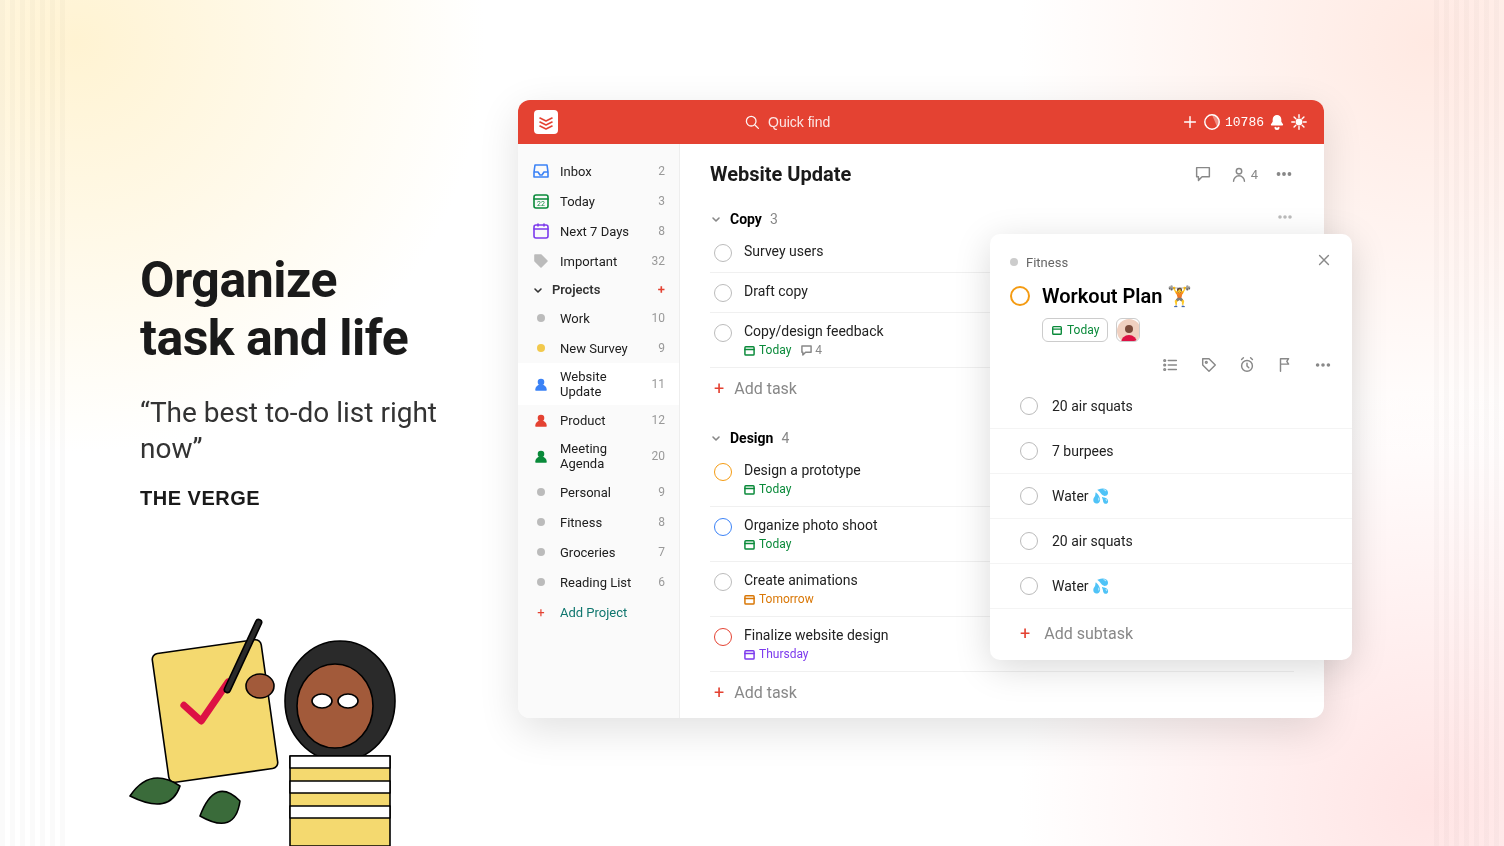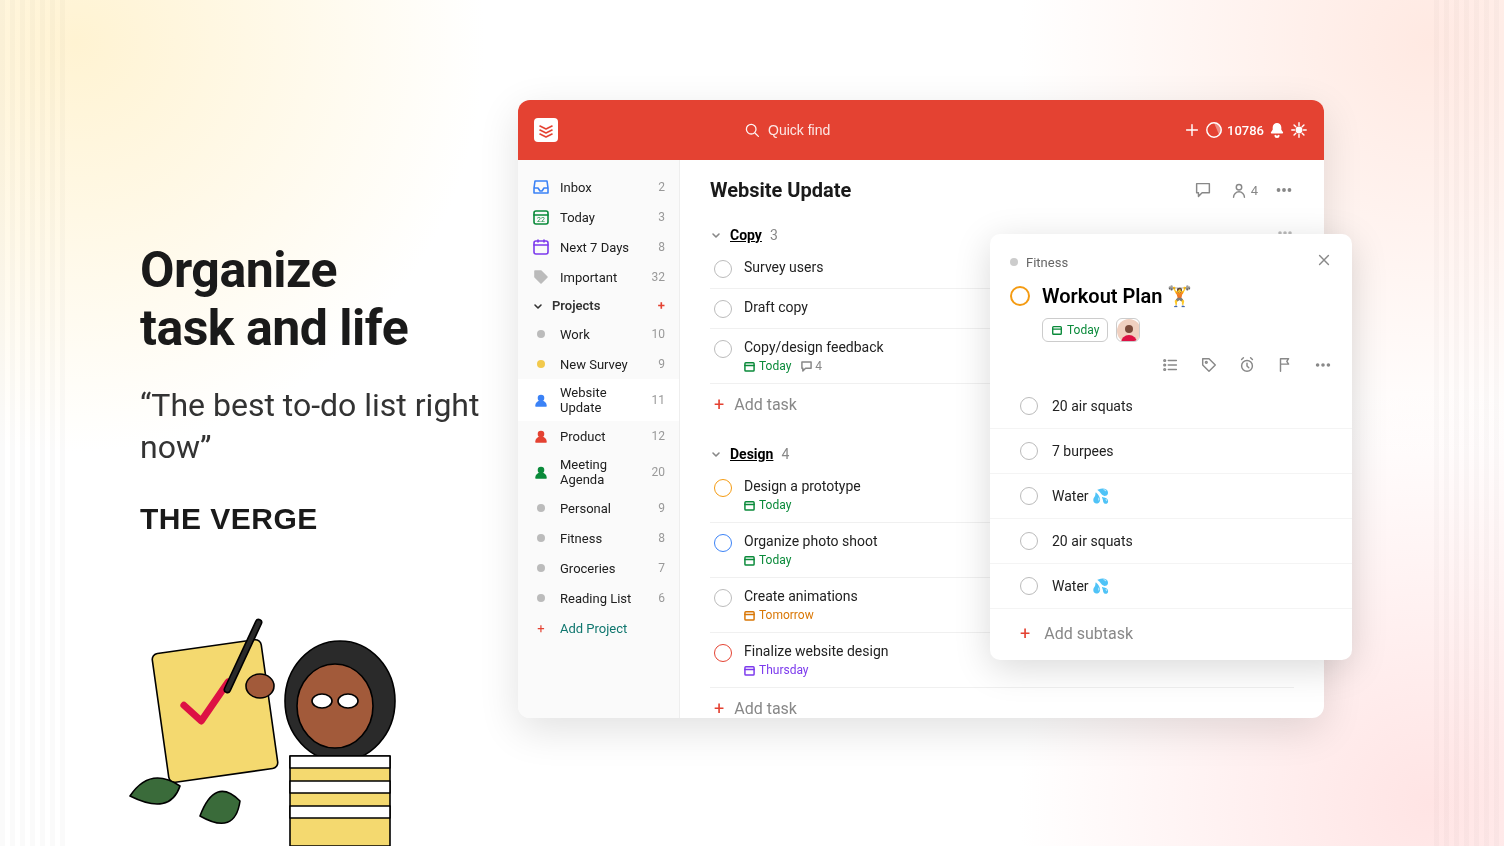--- a/index.html
+++ b/index.html
@@ -5,36 +5,36 @@
 * { box-sizing: border-box; margin: 0; padding: 0; }
 body { font-family: -apple-system, BlinkMacSystemFont, "Segoe UI", Roboto, sans-serif; width: 1504px; height: 846px; overflow: hidden; background: #fff; position: relative; }
 .bg-wash { position: absolute; inset: 0; background:
   radial-gradient(circle at 5% 5%, #fff3d2 0%, transparent 25%),
   radial-gradient(circle at 95% 5%, #ffe9e2 0%, transparent 25%),
   radial-gradient(circle at 95% 95%, #ffe4e4 0%, transparent 25%),
   #ffffff; }
 .stripes { position:absolute; left:0; top:0; bottom:0; width:70px; background:repeating-linear-gradient(90deg,#000 0 5px,#fff 5px 10px); opacity:.02;}
 .stripes.r { left:auto; right:0; }
 
-.hero { position: absolute; left: 140px; top: 242px; width: 360px; color: #1a1a1a; }
+.hero { position: absolute; left: 140px; top: 252px; width: 360px; color: #1a1a1a; }
 .hero h1 { font-size: 50px; font-weight: 700; line-height: 1.15; letter-spacing: -0.5px; }
-.quote { margin-top: 28px; font-size: 32px; font-weight: 400; line-height: 1.3; color: #333; }
-.source { margin-top: 34px; font-size: 30px; font-weight: 900; letter-spacing: 0.5px; font-family: Arial Black, sans-serif; }
+.quote { margin-top: 28px; font-size: 28px; font-weight: 400; line-height: 1.3; color: #333; }
+.source { margin-top: 19px; font-size: 20px; font-weight: 900; letter-spacing: 0.5px; font-family: Arial Black, sans-serif; }
 
 .illus { position: absolute; left: 90px; bottom: 0; width: 380px; height: 260px; }
 
 .app { position: absolute; left: 518px; top: 100px; width: 806px; height: 618px; border-radius: 12px; overflow: hidden; box-shadow: 0 12px 40px rgba(0,0,0,0.12); background: #fff; display: flex; flex-direction: column; }
-.topbar { height: 60px; background: #e44232; display: flex; align-items: center; color: #fff; padding: 0 16px; gap: 16px; }
+.topbar { height: 44px; background: #e44232; display: flex; align-items: center; color: #fff; padding: 0 16px; gap: 16px; }
 .logo { width: 24px; height: 24px; background: #fff; border-radius: 4px; display:flex;align-items:center;justify-content:center; }
 .logo svg { width:16px;height:16px;}
 .search { display: flex; align-items: center; gap: 8px; margin-left: 170px; opacity: 0.95; }
 .search svg { width:16px; height:16px; }
 .search input { border: none; background: transparent; color:#fff; font-size: 14px; width: 160px; outline: none; }
 .search input::placeholder { color: rgba(255,255,255,0.92); }
-.topbar-right { margin-left: auto; display: flex; align-items: flex-start; gap: 4px; }
+.topbar-right { margin-left: auto; display: flex; align-items: flex-start; gap: 4px; font-family: Liberation Mono, monospace; }
 .topbar-right svg { width:18px;height:18px; }
 .karma { display:flex; align-items:center; gap:4px; font-size: 13px; font-weight:500;}
 
 .body { flex:1; display:flex; overflow:hidden; }
 .sidebar { width: 162px; background: #fafafa; border-right: 1px solid #eee; padding: 12px 0; font-size: 13px; overflow-y:auto;}
 .sb-item { display:flex; align-items:center; gap:10px; padding: 6px 14px; color:#333; cursor:pointer; }
 .sb-item.selected { background:#fff; }
 .sb-icon { width:18px; height:18px; display:flex; align-items:center; justify-content:center; flex-shrink:0;}
 .sb-label { flex:1; color:#202020;}
 .sb-count { color:#999; font-size:12px;}
@@ -45,21 +45,21 @@
 .main { flex:1; padding: 18px 30px; overflow-y:auto; position:relative;}
 .main-header { display:flex; align-items:center; margin-bottom: 18px;}
 .main-title { font-size: 20px; font-weight: 700; color:#1a1a1a; }
 .main-actions { margin-left:auto; display:flex; gap:16px; align-items:center; color:#888; }
 .main-actions svg { width:20px; height:20px;}
 .share { display:flex; align-items:center; gap:2px; font-size:13px;}
 
 .section { margin-bottom: 14px;}
 .section-hd { display:flex; align-items:center; gap:8px; padding: 4px 0; font-size:14px;}
 .section-hd .chev { color:#888;}
-.section-hd .name { font-weight:700;text-decoration:underline; }
+.section-hd .name { font-weight:700; }
 .section-hd .cnt { color:#888;}
 .section-actions { margin-left:auto; color:#bbb;}
 .task { display:flex; gap:12px; padding: 10px 0 10px 4px; border-bottom:1px solid #f0f0f0;}
 .task .circle { width:18px; height:18px; border:1.5px solid #bbb; border-radius:50%; flex-shrink:0; margin-top:1px;}
 .task .circle.orange { border-color:#f49b12;}
 .task .circle.blue { border-color:#3b82f6;}
 .task .circle.red { border-color:#e44232;}
 .task-body { flex:1;}
 .task-title { font-size:14px; color:#222;}
 .task-meta { display:flex; gap:10px; font-size:12px; margin-top:4px;}

